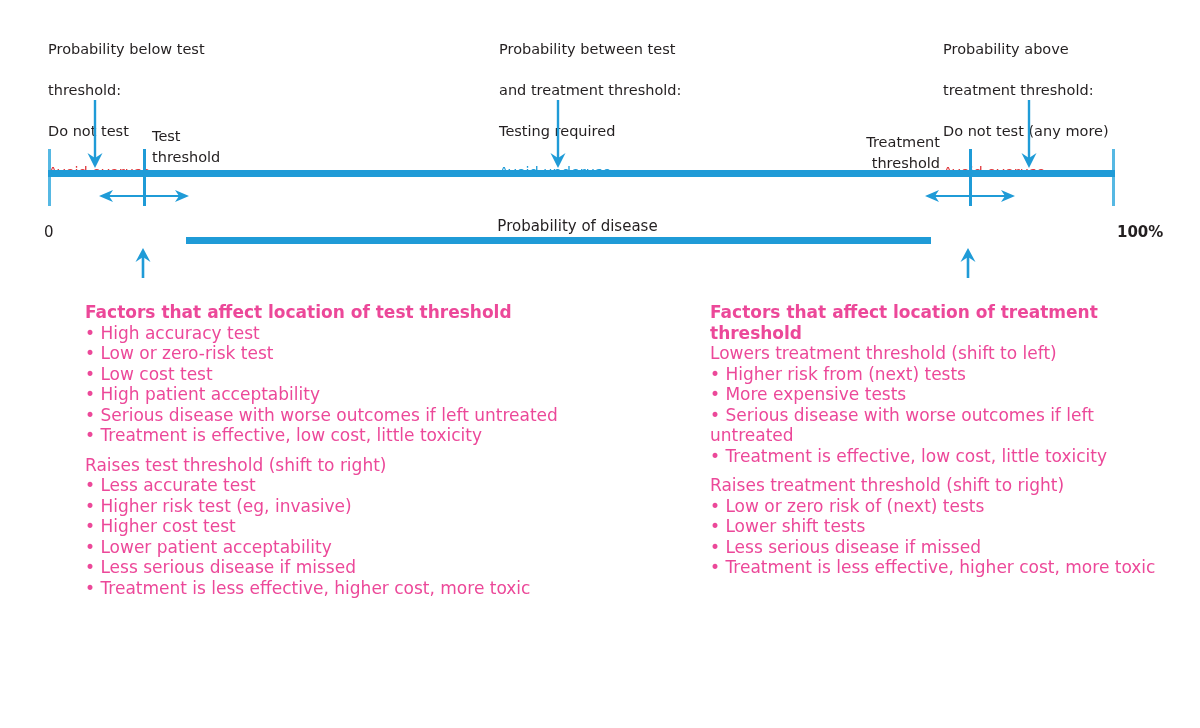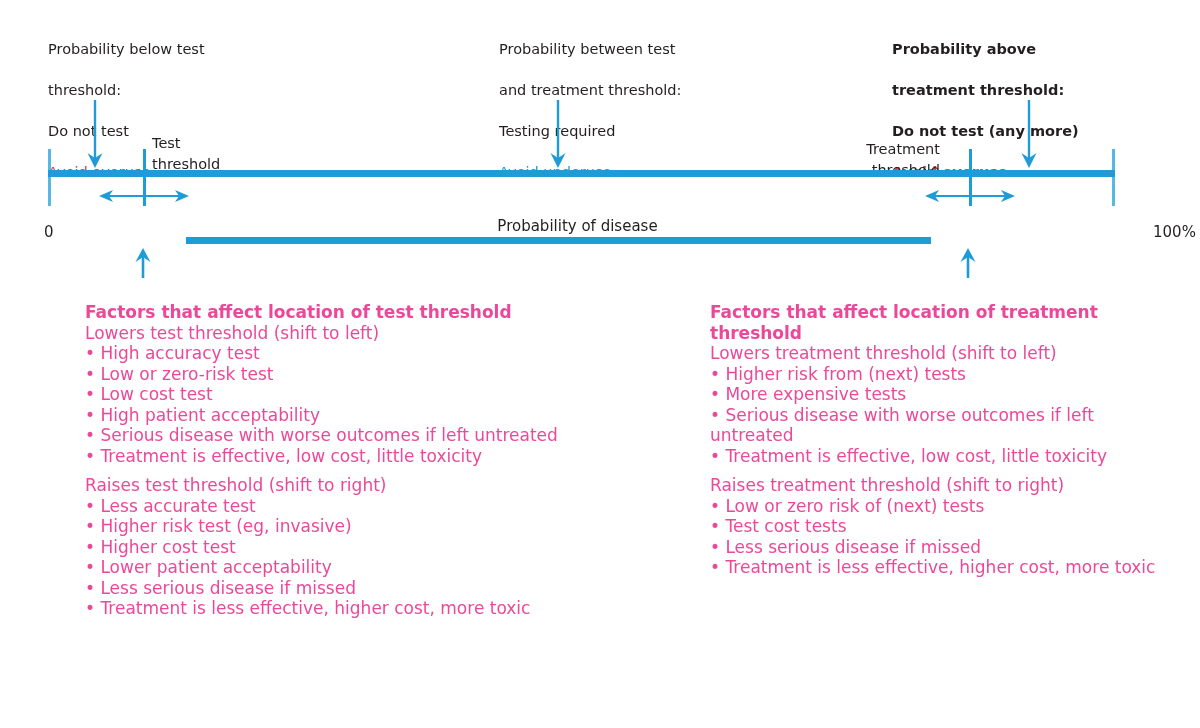--- a/index.html
+++ b/index.html
@@ -29,29 +29,28 @@
     line-height: 20.5px;
     color: #231f20;
     white-space: pre-line;
   }
   .callout .line { display: block; }
   .callout .accent-red { color: #e03a3e; }
   .callout .accent-blue { color: #1f9bd7; }
 
   #callout-left  { left: 48px;  top: 18px;  width: 235px; }
   #callout-mid   { left: 499px; top: 18px;  width: 250px; }
-  #callout-right { left: 892px; top: 18px;  width: 235px; font-weight: bold; }
+  #callout-right { left: 943px; top: 18px;  width: 235px; }
 
   
   .thr-label {
     position: absolute;
     font-size: 14.5px;
     line-height: 20.5px;
     color: #231f20;
-    margin-top: 7px;
   }
   #label-test      { left: 152px; top: 126px; text-align: left; }
   #label-treatment { left: 820px; top: 132px; width: 120px; text-align: right; }
 
   
   .axis-bar {
     position: absolute;
     left: 48px;
     top: 170px;
     width: 1067px;
@@ -66,21 +65,21 @@
   #tick-zero    { left: 48px;   top: 149px; height: 57px; }
   #tick-hundred { left: 1112px; top: 149px; height: 57px; }
 
   .axis-end-label {
     position: absolute;
     font-size: 15px;
     line-height: 20px;
     color: #231f20;
   }
   #label-zero    { left: 44px;  top: 222px; }
-  #label-hundred { left: 1153px; top: 222px; }
+  #label-hundred { left: 1117px; top: 222px; font-weight: bold; }
 
   
   .thr-line {
     position: absolute;
     width: 3px;
     background: #1f9bd7;
     top: 149px;
     height: 57px;
   }
   #thr-line-test      { left: 143px; }
@@ -237,21 +236,20 @@
     <path d="M11 0 L3.5 14 L11 9 L18.5 14 Z" fill="#1f9bd7"></path>
   </svg>
   <svg class="up-arrow" id="up-arrow-treatment" viewBox="0 0 22 30">
     <line x1="11" y1="30" x2="11" y2="8" stroke="#1f9bd7" stroke-width="2.6"></line>
     <path d="M11 0 L3.5 14 L11 9 L18.5 14 Z" fill="#1f9bd7"></path>
   </svg>
 
   <div class="factors" id="factors-test">
     <span class="col-title">Factors that affect location of test threshold</span>
     <span class="group">
-      <span class="sub-title">Lowers test threshold (shift to left)</span>
       <span class="bullet">• High accuracy test</span>
       <span class="bullet">• Low or zero-risk test</span>
       <span class="bullet">• Low cost test</span>
       <span class="bullet">• High patient acceptability</span>
       <span class="bullet">• Serious disease with worse outcomes if left untreated</span>
       <span class="bullet">• Treatment is effective, low cost, little toxicity</span>
     </span>
     <span class="group">
       <span class="sub-title">Raises test threshold (shift to right)</span>
       <span class="bullet">• Less accurate test</span>
@@ -268,19 +266,19 @@
     <span class="group">
       <span class="sub-title">Lowers treatment threshold (shift to left)</span>
       <span class="bullet">• Higher risk from (next) tests</span>
       <span class="bullet">• More expensive tests</span>
       <span class="bullet">• Serious disease with worse outcomes if left untreated</span>
       <span class="bullet">• Treatment is effective, low cost, little toxicity</span>
     </span>
     <span class="group">
       <span class="sub-title">Raises treatment threshold (shift to right)</span>
       <span class="bullet">• Low or zero risk of (next) tests</span>
-      <span class="bullet">• Test cost tests</span>
+      <span class="bullet">• Lower shift tests</span>
       <span class="bullet">• Less serious disease if missed</span>
       <span class="bullet">• Treatment is less effective, higher cost, more toxic</span>
     </span>
   </div>
 
 </div>
 
 </body></html>

